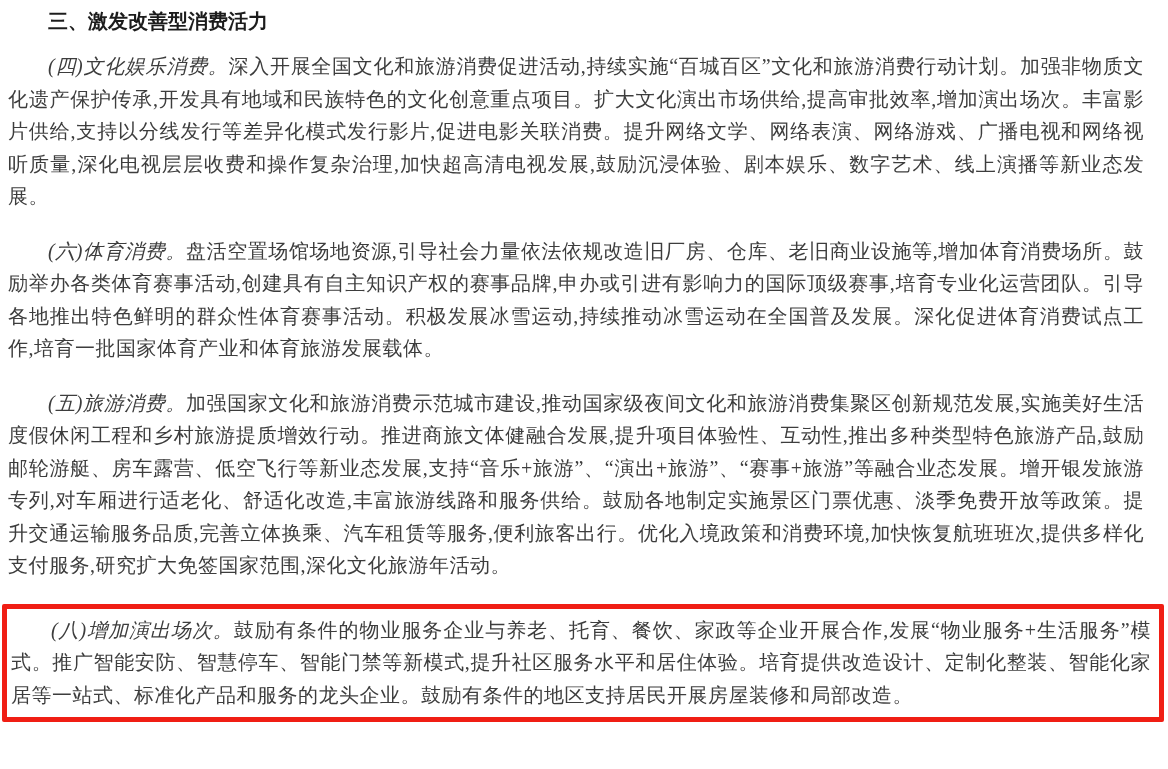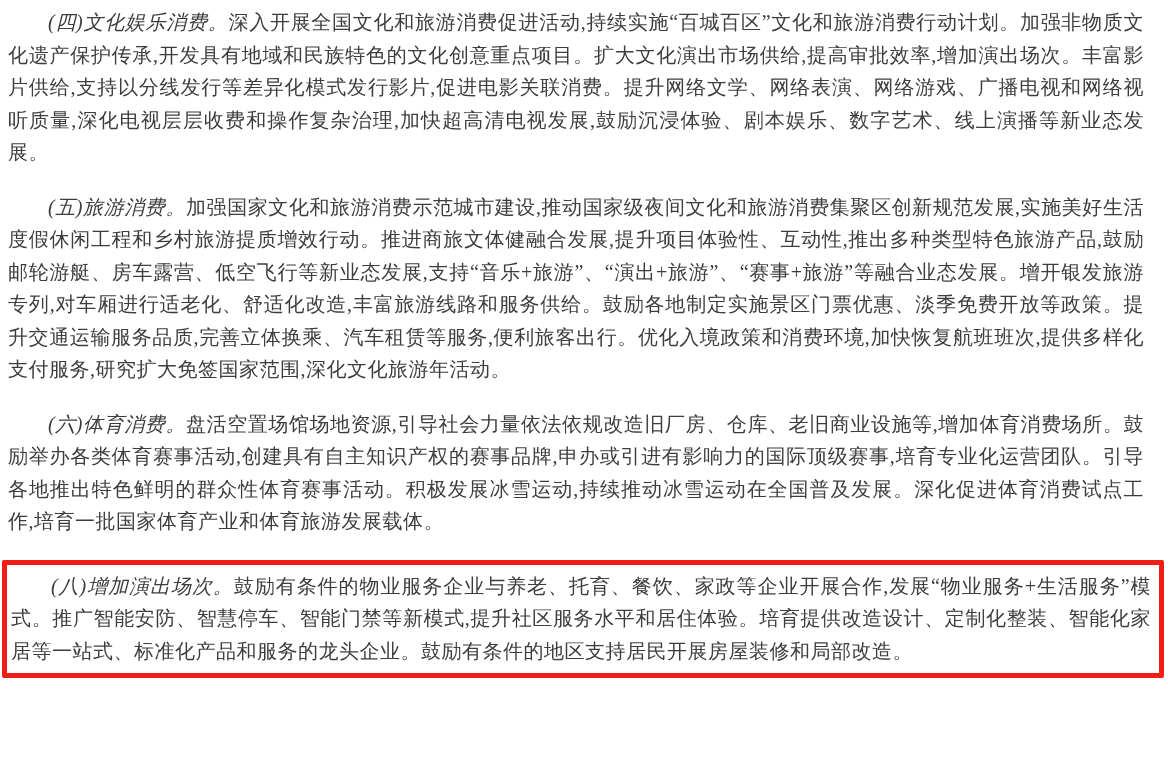--- a/index.html
+++ b/index.html
@@ -47,25 +47,26 @@
   }
   .highlight-box .para {
     margin: 0;
   }
 </style>
 </head>
 <body>
 
 <div class="page">
 
+  <h1 class="heading">三、激发改善型消费活力</h1>
 
   <p class="para"><span class="lead">(四)文化娱乐消费。</span><span>深入开展全国文化和旅游消费促进活动,持续实施“百城百区”文化和旅游消费行动计划。加强非物质文化遗产保护传承,开发具有地域和民族特色的文化创意重点项目。扩大文化演出市场供给,提高审批效率,增加演出场次。丰富影片供给,支持以分线发行等差异化模式发行影片,促进电影关联消费。提升网络文学、网络表演、网络游戏、广播电视和网络视听质量,深化电视层层收费和操作复杂治理,加快超高清电视发展,鼓励沉浸体验、剧本娱乐、数字艺术、线上演播等新业态发展。</span></p>
 
+  <p class="para"><span class="lead">(六)体育消费。</span><span>盘活空置场馆场地资源,引导社会力量依法依规改造旧厂房、仓库、老旧商业设施等,增加体育消费场所。鼓励举办各类体育赛事活动,创建具有自主知识产权的赛事品牌,申办或引进有影响力的国际顶级赛事,培育专业化运营团队。引导各地推出特色鲜明的群众性体育赛事活动。积极发展冰雪运动,持续推动冰雪运动在全国普及发展。深化促进体育消费试点工作,培育一批国家体育产业和体育旅游发展载体。</span></p>
+
   <p class="para"><span class="lead">(五)旅游消费。</span><span>加强国家文化和旅游消费示范城市建设,推动国家级夜间文化和旅游消费集聚区创新规范发展,实施美好生活度假休闲工程和乡村旅游提质增效行动。推进商旅文体健融合发展,提升项目体验性、互动性,推出多种类型特色旅游产品,鼓励邮轮游艇、房车露营、低空飞行等新业态发展,支持“音乐+旅游”、“演出+旅游”、“赛事+旅游”等融合业态发展。增开银发旅游专列,对车厢进行适老化、舒适化改造,丰富旅游线路和服务供给。鼓励各地制定实施景区门票优惠、淡季免费开放等政策。提升交通运输服务品质,完善立体换乘、汽车租赁等服务,便利旅客出行。优化入境政策和消费环境,加快恢复航班班次,提供多样化支付服务,研究扩大免签国家范围,深化文化旅游年活动。</span></p>
-
-  <p class="para"><span class="lead">(六)体育消费。</span><span>盘活空置场馆场地资源,引导社会力量依法依规改造旧厂房、仓库、老旧商业设施等,增加体育消费场所。鼓励举办各类体育赛事活动,创建具有自主知识产权的赛事品牌,申办或引进有影响力的国际顶级赛事,培育专业化运营团队。引导各地推出特色鲜明的群众性体育赛事活动。积极发展冰雪运动,持续推动冰雪运动在全国普及发展。深化促进体育消费试点工作,培育一批国家体育产业和体育旅游发展载体。</span></p>
 
 
   <div class="highlight-box">
     <p class="para"><span class="lead">(八)增加演出场次。</span><span>鼓励有条件的物业服务企业与养老、托育、餐饮、家政等企业开展合作,发展“物业服务+生活服务”模式。推广智能安防、智慧停车、智能门禁等新模式,提升社区服务水平和居住体验。培育提供改造设计、定制化整装、智能化家居等一站式、标准化产品和服务的龙头企业。鼓励有条件的地区支持居民开展房屋装修和局部改造。</span></p>
   </div>
 
 </div>
 
 </body></html>

